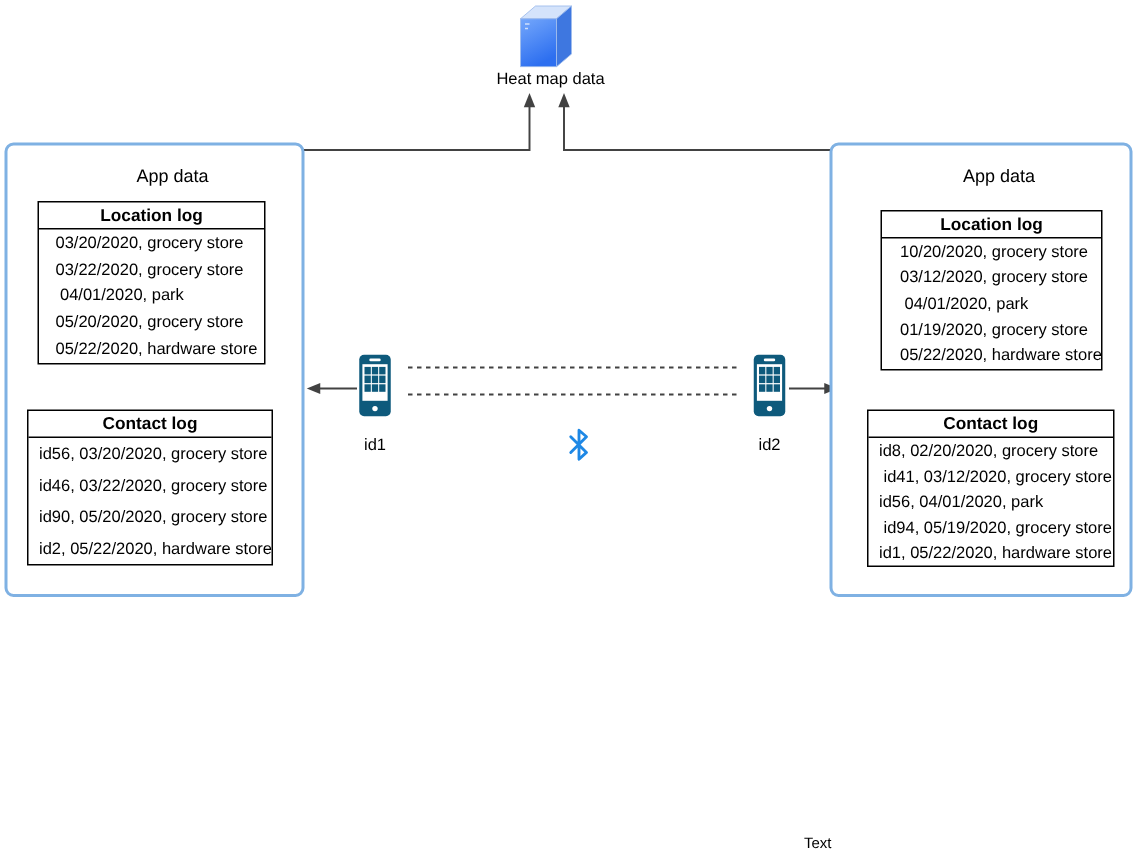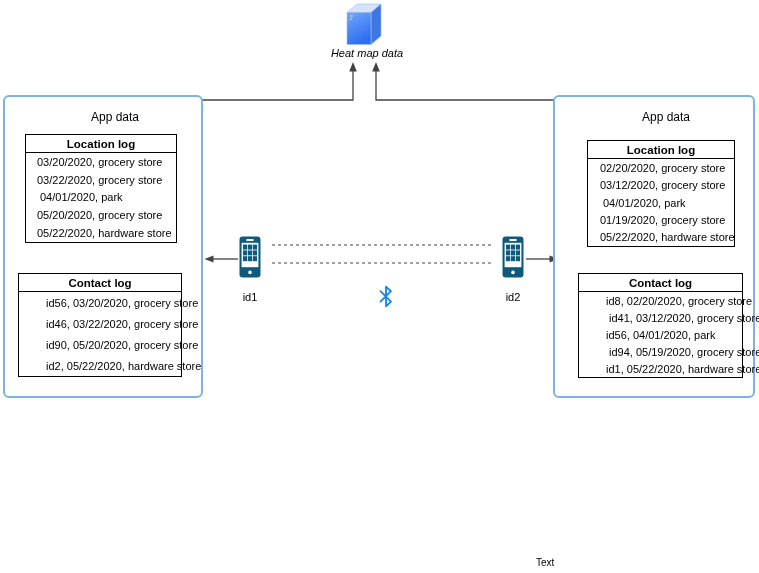--- a/index.html
+++ b/index.html
@@ -22,21 +22,21 @@
     position:absolute;border:1px solid #000;box-sizing:border-box;
     background:#fff;display:flex;flex-direction:column;font-size:11px;
   }
   .thead{
     flex:0 0 17px;display:flex;align-items:center;justify-content:center;
     font-weight:bold;border-bottom:1px solid #000;font-size:11.5px;
   }
   .trow{flex:1;display:flex;align-items:center;white-space:nowrap;}
   .pad11 .trow{padding-left:11px;}
   .pad12 .trow{padding-left:12px;}
-  .pad7  .trow{padding-left:7px;margin-left:20px;}
+  .pad7  .trow{padding-left:7px;}
   .db-label{position:absolute;font-size:11px;text-align:center;}
   .phone{position:absolute;width:22px;height:42px;}
   .phone-label{position:absolute;font-size:11px;text-align:center;width:40px;}
   .bt{position:absolute;}
   .footer-text{position:absolute;font-size:10px;}
 </style>
 </head>
 <body>
 
 <div class="stage">
@@ -74,21 +74,21 @@
           <stop offset="0" stop-color="#74A7FB"></stop>
           <stop offset="1" stop-color="#2D6FF0"></stop>
         </linearGradient>
       </defs>
       <polygon points="1,9.5 11,1 35,1 25,9.5" fill="#D4E3FB" stroke="#9FBCEC" stroke-width="0.6"></polygon>
       <polygon points="25,9.5 35,1 35,33 25,41.5" fill="#3E77E0" stroke="#9FBCEC" stroke-width="0.6"></polygon>
       <rect x="1" y="9.5" width="24" height="32" fill="url(#dbfront)" stroke="#9FBCEC" stroke-width="0.6"></rect>
       <path d="M4,13 L7,13 M4,16 L6,16" stroke="#CFE0FA" stroke-width="1" fill="none"></path>
     </svg>
   </div>
-  <div class="db-label" style="left:327px;top:47px;width:80px;font-style:italic;">Heat map data</div>
+  <div class="db-label" style="left:327px;top:47px;width:80px;">Heat map data</div>
 
   <div class="panel" style="left:3px;top:95px;width:200px;height:303px;">
     <div class="panel-title" style="top:13px;">App data</div>
   </div>
 
   <div class="panel" style="left:553px;top:95px;width:202px;height:303px;">
     <div class="panel-title" style="top:13px;">App data</div>
   </div>
 
   <div class="dtable pad11" style="left:25px;top:134px;width:152px;height:109px;">
@@ -103,21 +103,21 @@
   <div class="dtable pad7" style="left:18px;top:273px;width:164px;height:104px;">
     <div class="thead">Contact log</div>
     <div class="trow">id56, 03/20/2020, grocery store</div>
     <div class="trow">id46, 03/22/2020, grocery store</div>
     <div class="trow">id90, 05/20/2020, grocery store</div>
     <div class="trow">id2, 05/22/2020, hardware store</div>
   </div>
 
   <div class="dtable pad12" style="left:587px;top:140px;width:148px;height:107px;">
     <div class="thead">Location log</div>
-    <div class="trow">02/20/2020, grocery store</div>
+    <div class="trow">10/20/2020, grocery store</div>
     <div class="trow">03/12/2020, grocery store</div>
     <div class="trow" style="padding-left:15px;">04/01/2020, park</div>
     <div class="trow">01/19/2020, grocery store</div>
     <div class="trow">05/22/2020, hardware store</div>
   </div>
 
   <div class="dtable pad7" style="left:578px;top:273px;width:165px;height:105px;">
     <div class="thead">Contact log</div>
     <div class="trow">id8, 02/20/2020, grocery store</div>
     <div class="trow" style="padding-left:10px;">id41, 03/12/2020, grocery store</div>

